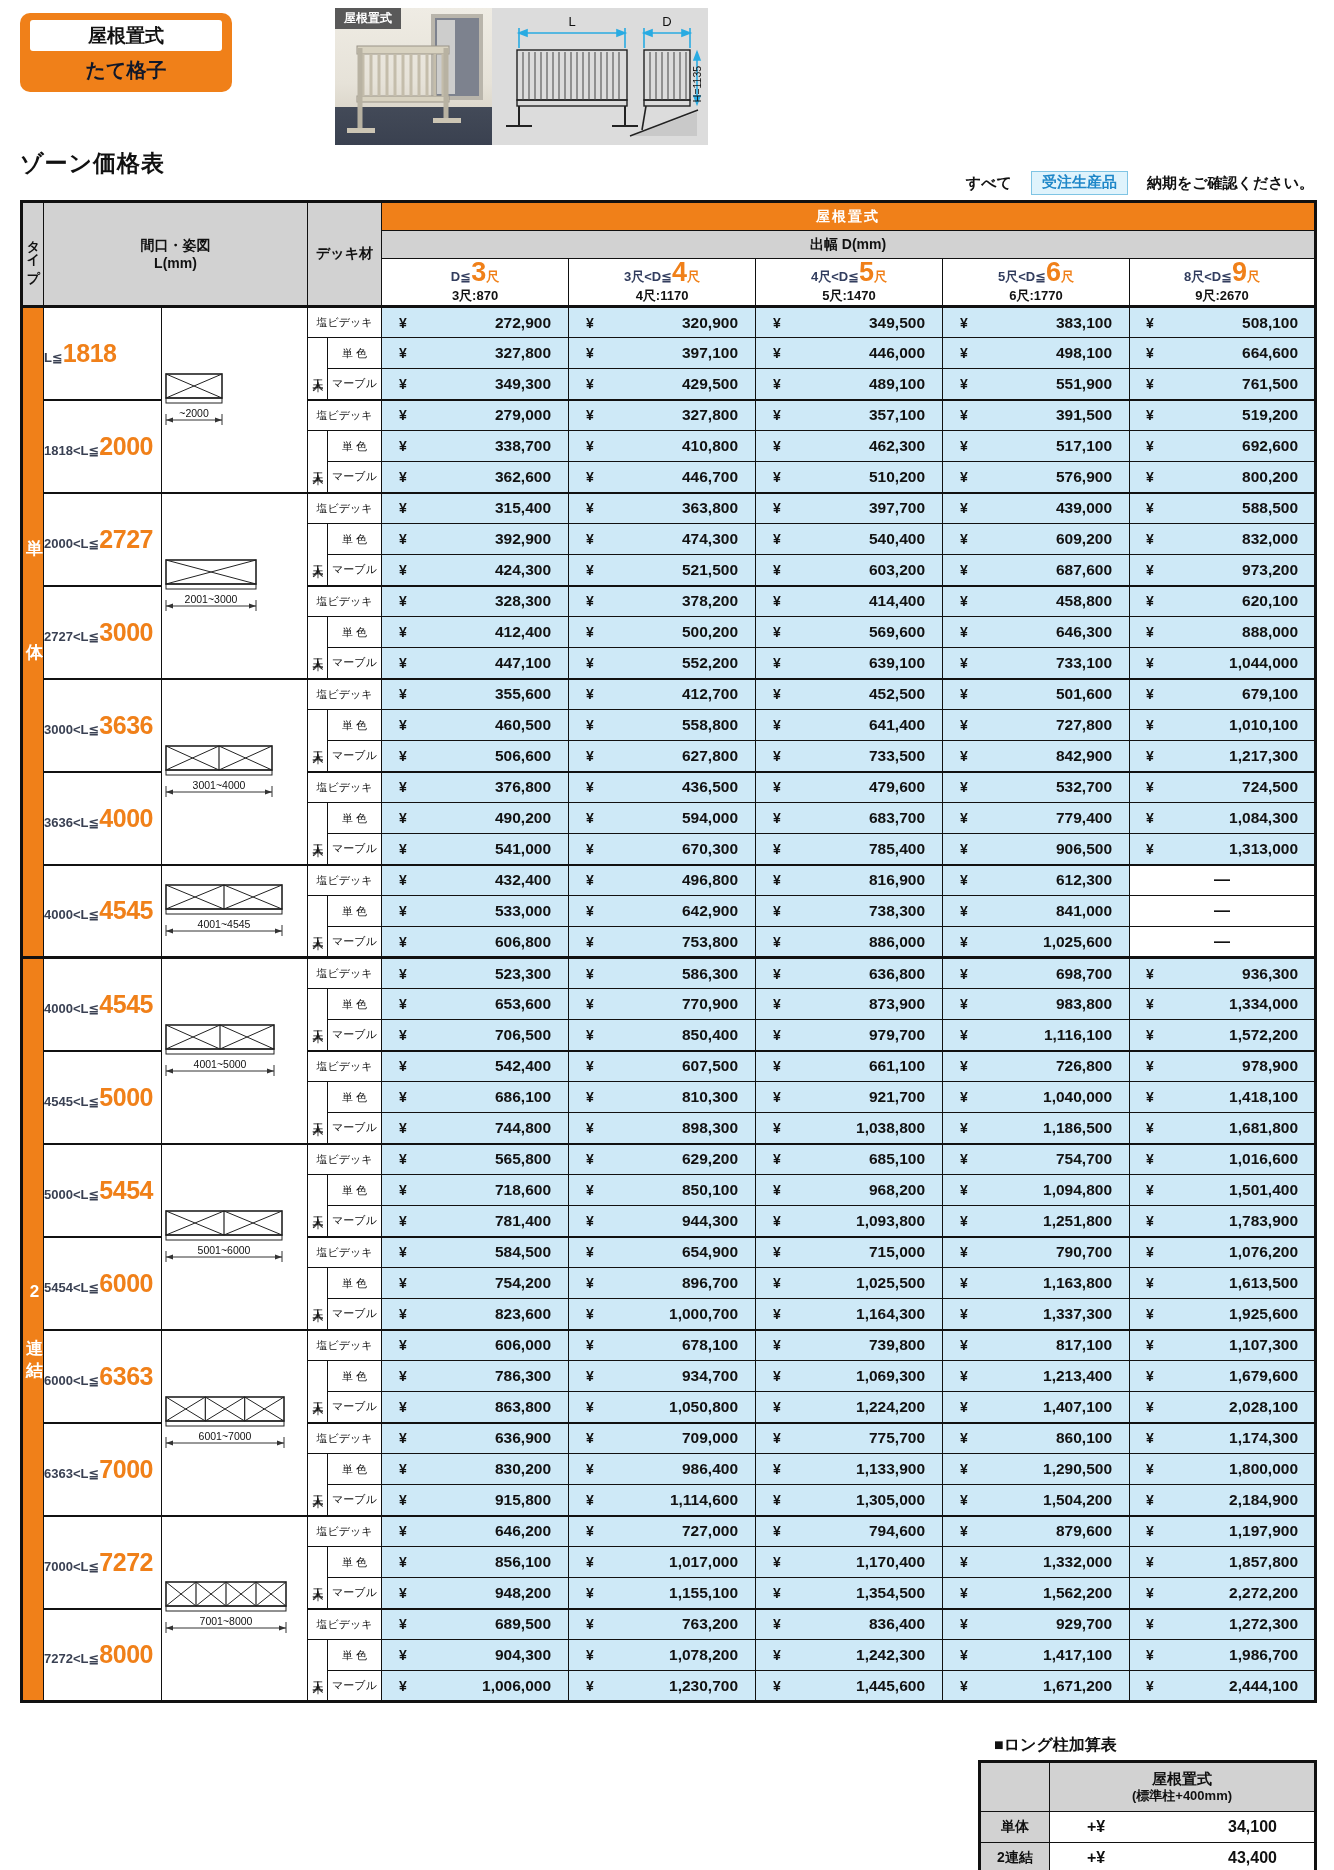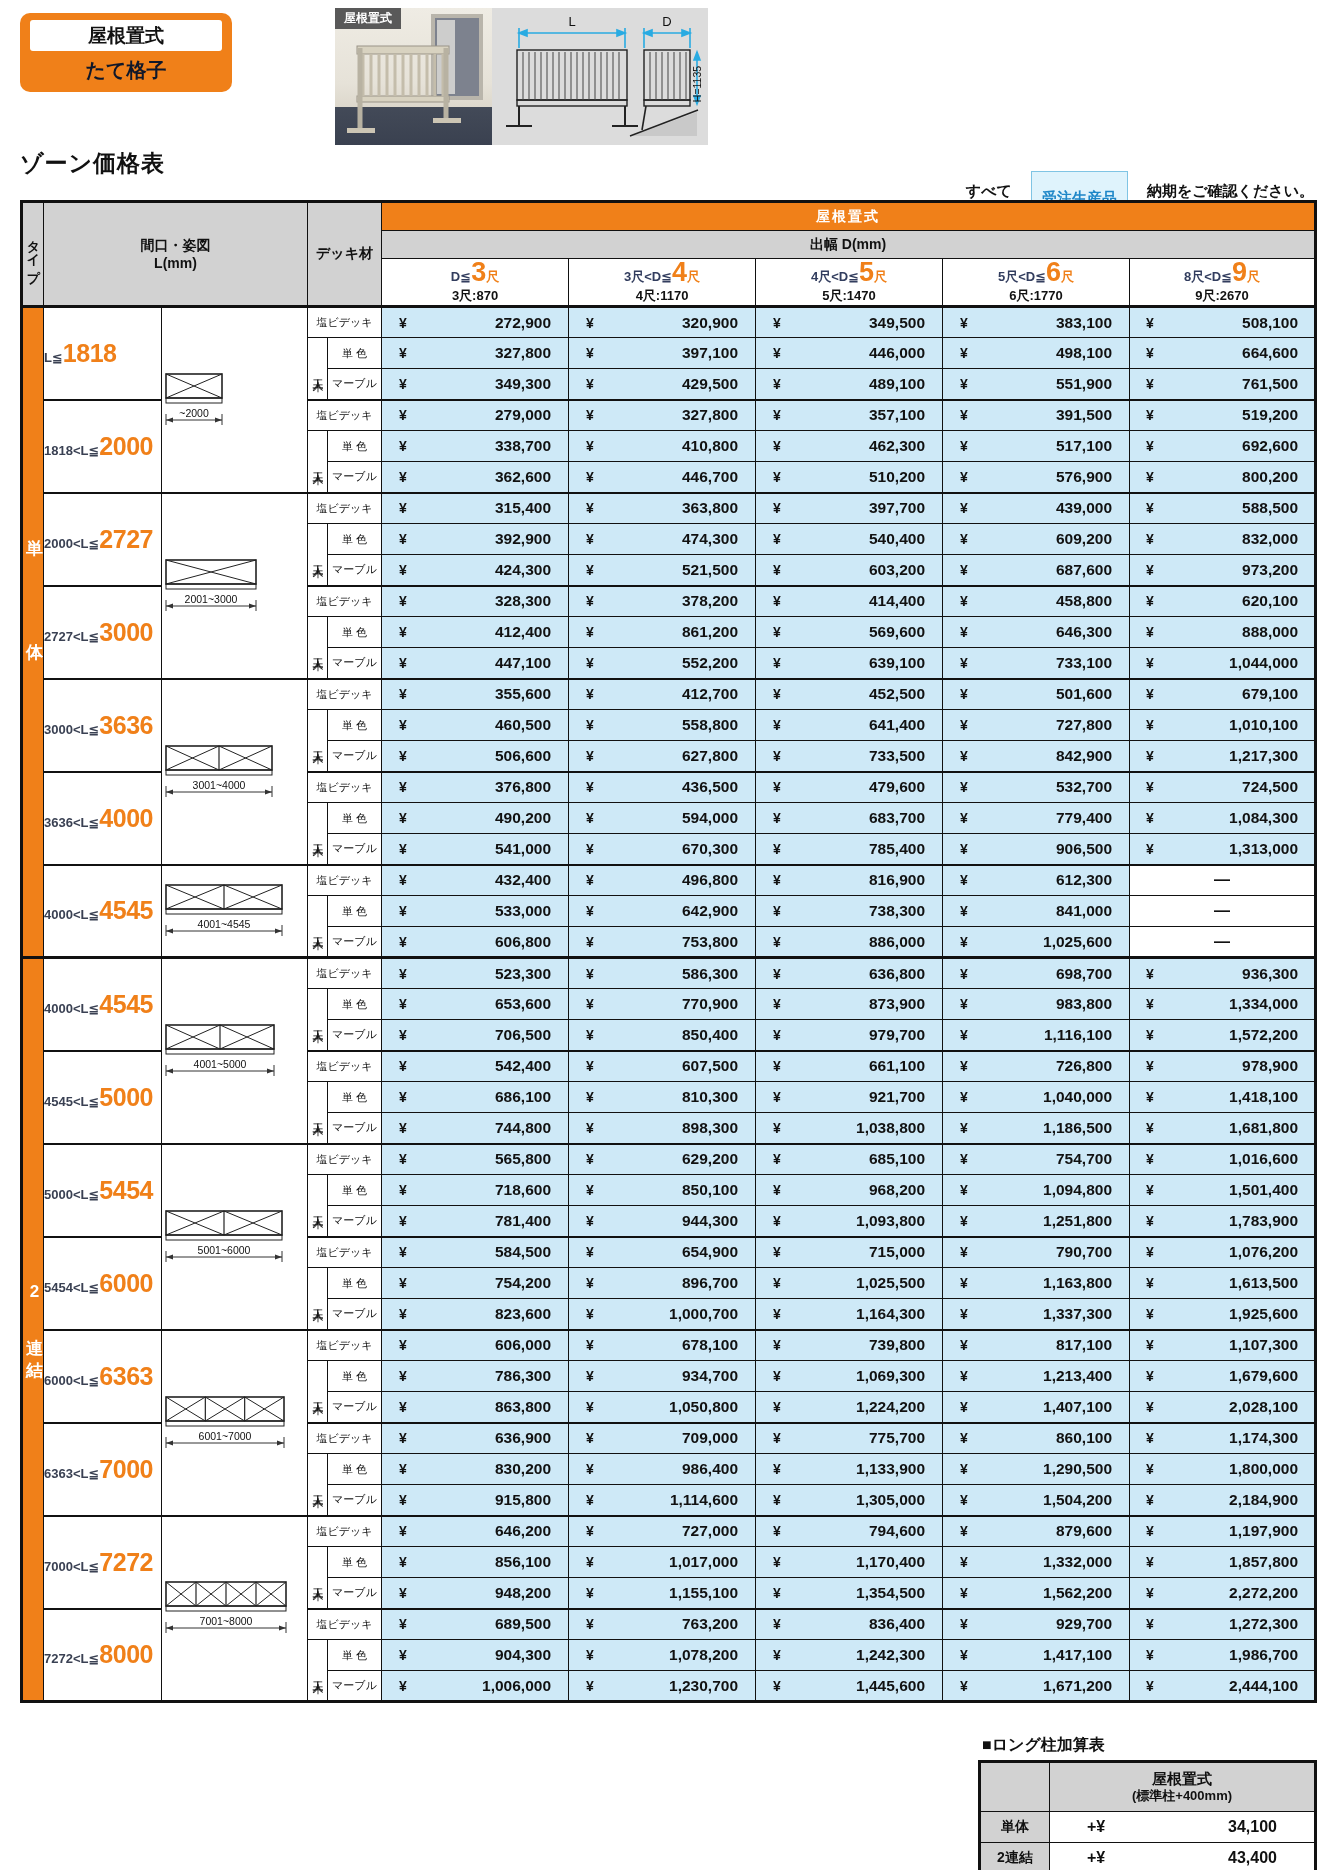--- a/index.html
+++ b/index.html
@@ -20,21 +20,21 @@
     background:linear-gradient(180deg,#efece4 0%,#e6e2d8 55%,#ddd8cc 72%,#434a58 72%,#3a4150 100%);}
   .photo-label{position:absolute;left:0;top:0;background:#595959;color:#fff;
     font-size:12px;font-weight:bold;padding:2px 9px;z-index:2;}
   .photo svg{position:absolute;left:0;top:0;}
   
   .dpanel{position:absolute;left:492px;top:8px;width:216px;height:137px;background:#dcdcdc;}
   
   .page-title{position:absolute;left:20px;top:148px;font-size:23px;font-weight:bold;letter-spacing:1px;}
   .notice{position:absolute;right:20px;top:171px;display:flex;align-items:center;gap:19px;
     font-size:15px;font-weight:bold;}
-  .chip{background:#dff3fc;border:1px solid #7fc4e4;color:#1e87c8;padding:17px 10px 2px;font-weight:bold;}
+  .chip{background:#dff3fc;border:1px solid #7fc4e4;color:#1e87c8;padding:1px 10px 2px;font-weight:bold;}
   
   table.main{position:absolute;left:20px;top:200px;width:1294px;border-collapse:collapse;
     table-layout:fixed;border:3px solid #111;}
   table.main th,table.main td{border:1px solid #111;padding:0;overflow:hidden;}
   table.main thead th{background:#d2d2d2;font-size:14px;font-weight:bold;}
   .th-roof{background:#F08019!important;color:#fff;height:27px;font-size:15px;letter-spacing:2px;}
   .th-depth{height:27px;}
   .th-range{background:#fff!important;height:46px;vertical-align:middle;text-align:center;}
   .th-range .navy{color:#323d5e;font-size:13px;font-weight:bold;}
   .th-range .big{color:#F08019;font-size:27px;font-weight:bold;line-height:1;}
@@ -58,21 +58,21 @@
   .pc{background:#cee9f7;vertical-align:middle;}
   .pw{width:152px;margin:0 auto;display:flex;justify-content:space-between;align-items:center;
     font-weight:bold;font-size:15.5px;color:#111;}
   .yen{font-size:14px;}
   .nd{background:#fff;text-align:center;font-weight:bold;font-size:16px;}
   tr.g-start>td{border-top:2px solid #111;}
   tr.s-start>td{border-top:3px solid #111;}
   .dash-top{border-top:1px dashed #666!important;}
   
   .addon{position:absolute;left:978px;top:1735px;width:336px;}
-  .addon-title{font-size:16px;font-weight:bold;margin:0 0 4px 4px;}
+  .addon-title{font-size:16px;font-weight:bold;margin:0 0 4px 16px;}
   table.addon-t{border-collapse:collapse;width:336px;border:3px solid #111;table-layout:fixed;}
   table.addon-t th,table.addon-t td{border:1px solid #111;padding:0;}
   .a-gray{background:#d2d2d2;}
   .a-head{height:48px;text-align:center;font-weight:bold;font-size:15px;line-height:1.3;}
   .a-head .sub2{font-size:13px;font-weight:bold;}
   .a-label{height:29px;text-align:center;font-size:14px;font-weight:bold;}
   .a-val{background:#fff;}
   .pw2{width:190px;margin:0 auto;display:flex;justify-content:space-between;align-items:center;
     font-weight:bold;font-size:16px;}
 </style>
@@ -617,21 +617,21 @@
         <td class="mat"><span>単 色</span></td>
         <td class="pc">
           <div class="pw">
             <span class="yen">¥</span>
             <span class="num">412,400</span>
           </div>
         </td>
         <td class="pc">
           <div class="pw">
             <span class="yen">¥</span>
-            <span class="num">861,200</span>
+            <span class="num">500,200</span>
           </div>
         </td>
         <td class="pc">
           <div class="pw">
             <span class="yen">¥</span>
             <span class="num">569,600</span>
           </div>
         </td>
         <td class="pc">
           <div class="pw">

